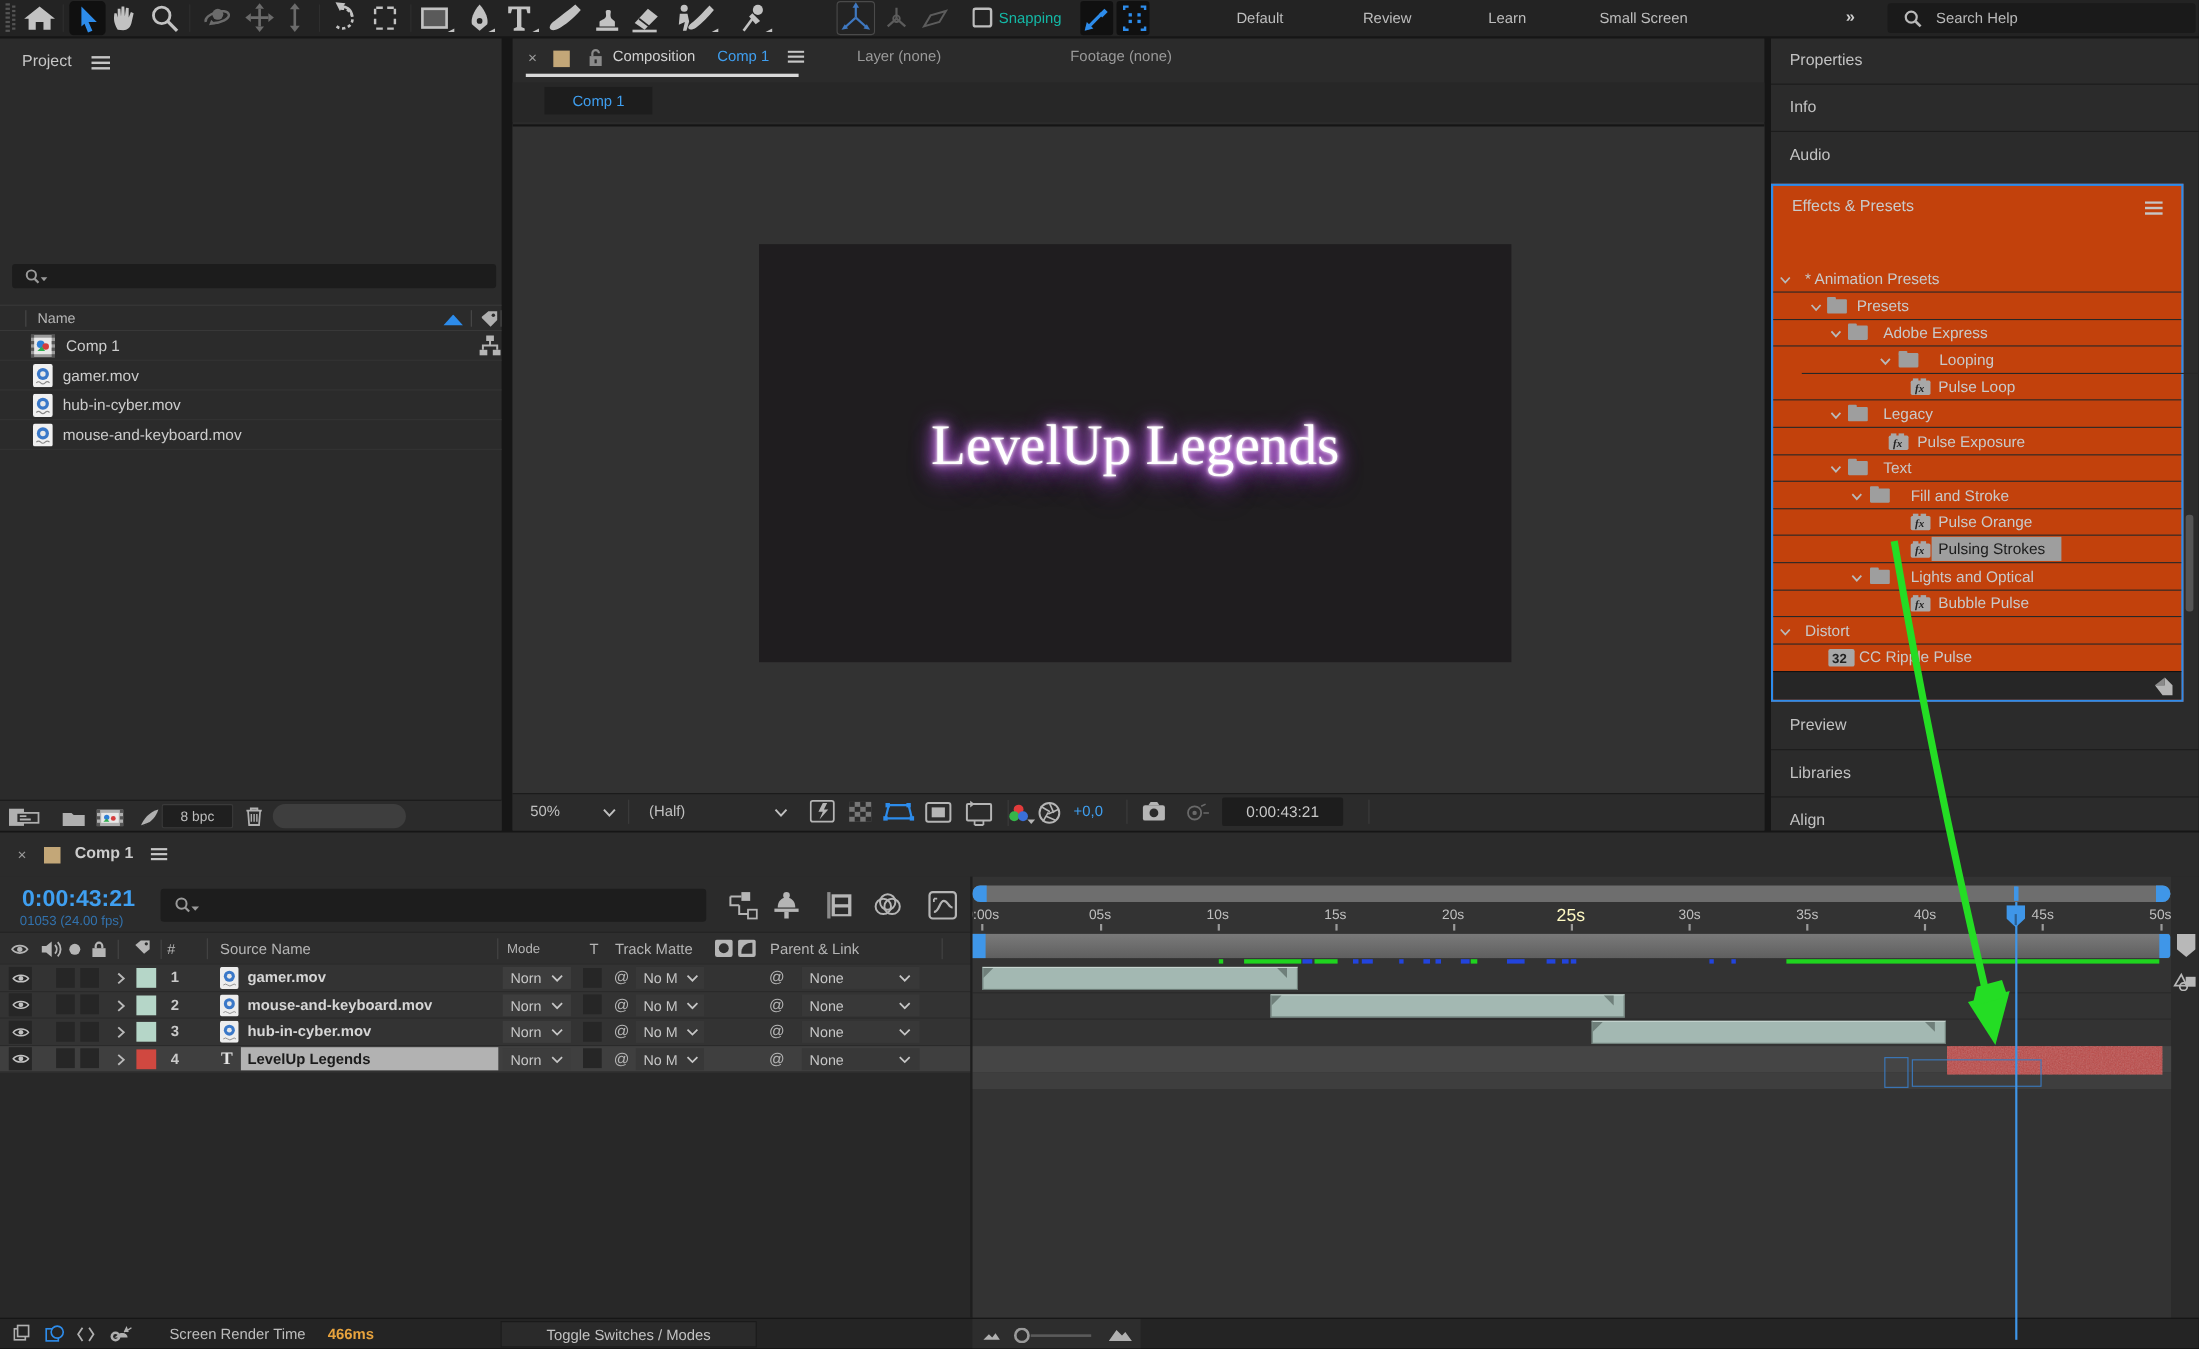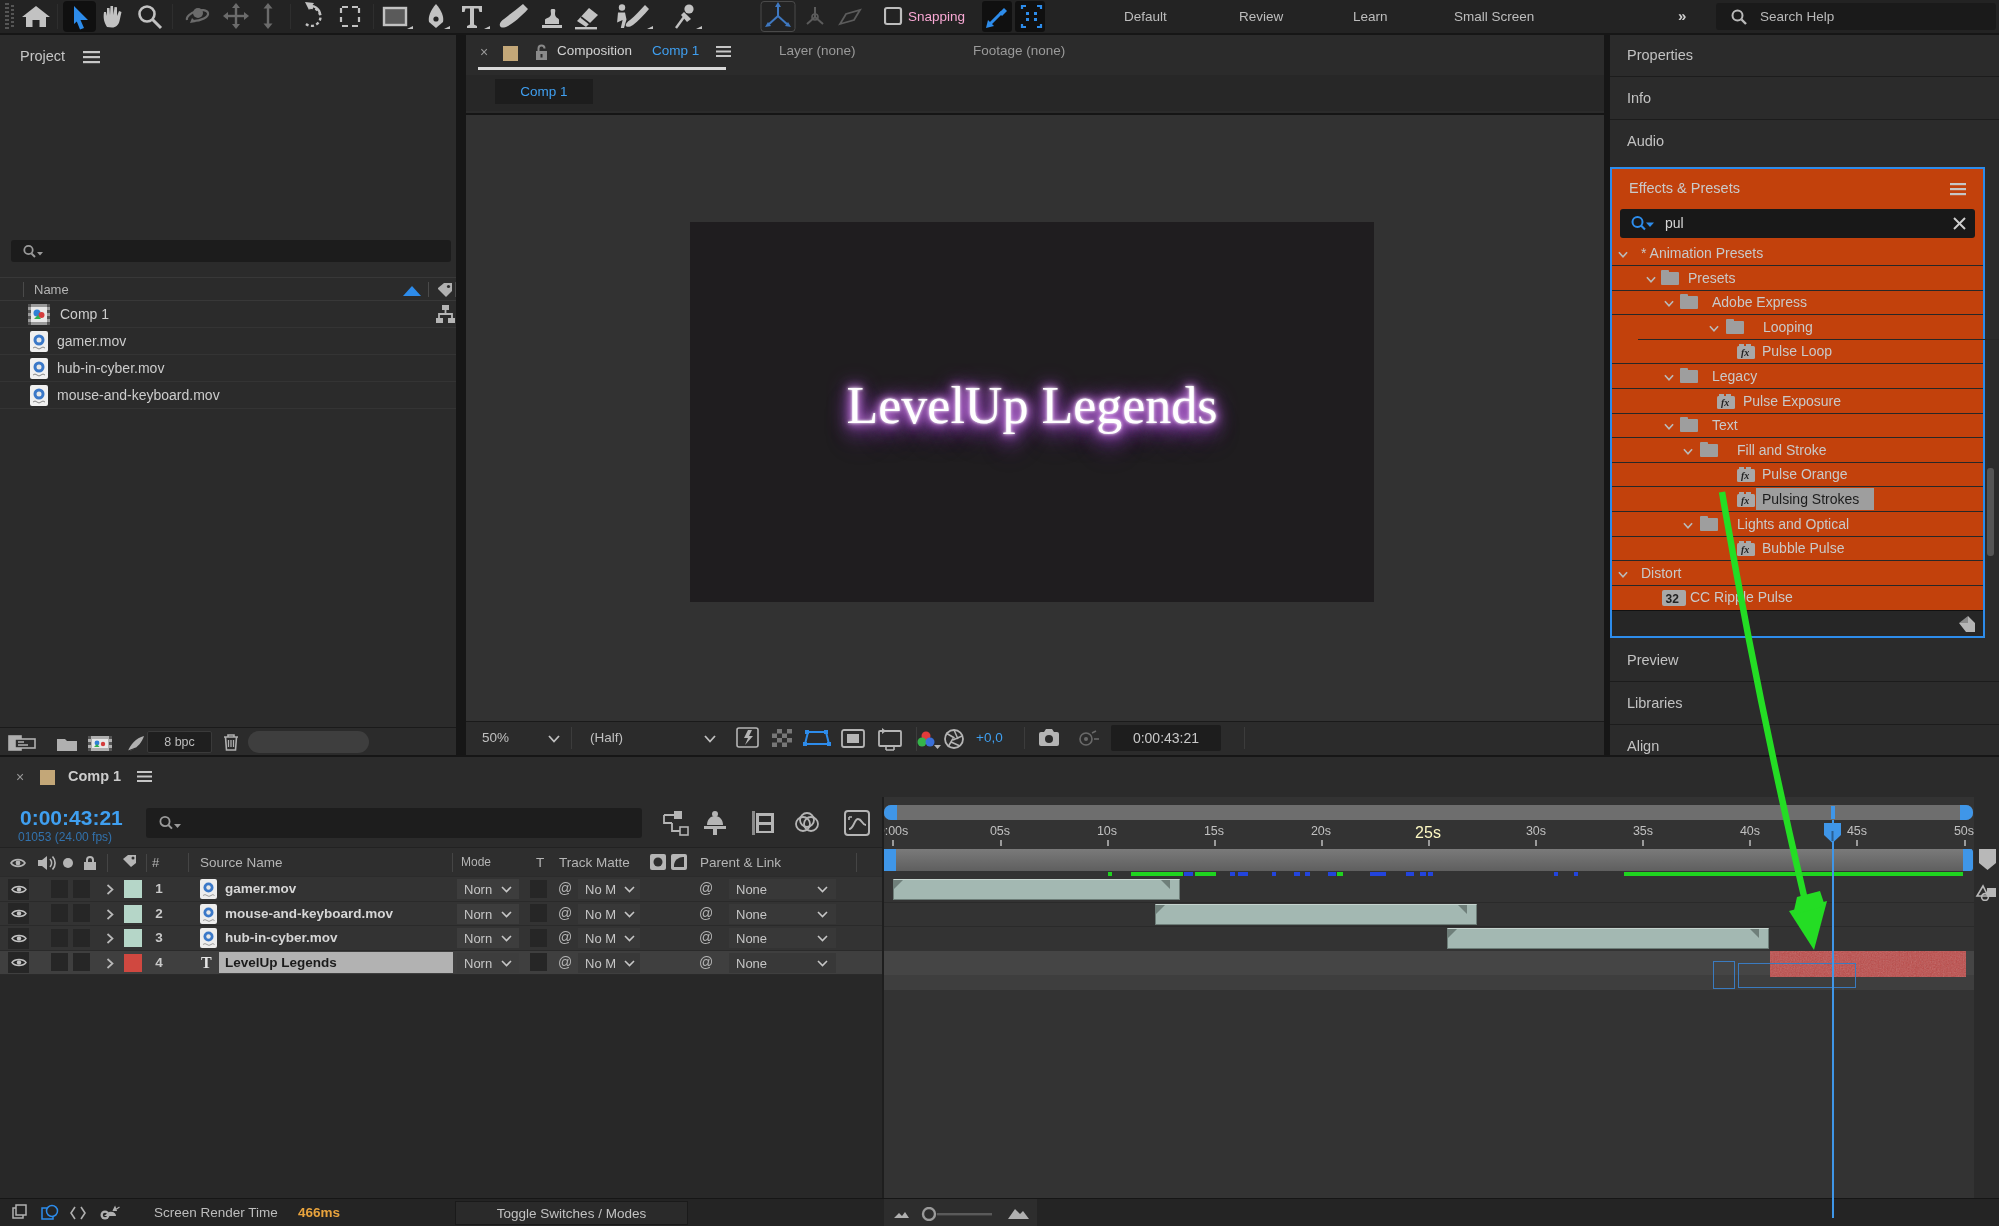--- a/index.html
+++ b/index.html
@@ -185,21 +185,21 @@
           <line x1="60" y1="17" x2="52" y2="24"></line>
           <line x1="60" y1="17" x2="68" y2="24"></line>
         </g>
     <circle cx="60" cy="17" r="3" stroke="#5c5c5c" stroke-width="1.6"></circle>
     <path d="M85 24 l14 -4 l6 -10 l-14 4 z" stroke="#5c5c5c" stroke-width="1.8"></path>
   </svg>
   <div class="abs" id="snapwrap" style="left:884px; top:0; width:200px; height:33px;">
     <svg class="abs" style="left:0;top:0" width="200" height="33" viewBox="0 0 200 33" fill="none">
       <rect x="1" y="8" width="16" height="16" rx="2" stroke="#bdbdbd" stroke-width="2.2"></rect>
     </svg>
-    <span class="tbtxt" style="left:24px; color:#f9a8d4;">Snapping</span>
+    <span class="tbtxt" style="left:24px; color:#14b8a6;">Snapping</span>
     <svg class="abs" style="left:98px;top:0" width="100" height="33" viewBox="0 0 100 33" fill="none">
       <rect x="0" y="1" width="30" height="31" rx="3" fill="#101010"></rect>
       <path d="M6 26 L20 12" stroke="#2d8ceb" stroke-width="3"></path>
       <path d="M22 8 l3 3 l-5 5 l-3 -3 z" fill="#2d8ceb"></path>
       <path d="M4 28 l8 -2 l-6 -6 z" fill="#2d8ceb"></path>
       <rect x="33" y="1" width="30" height="31" rx="3" fill="#101010"></rect>
       <g stroke="#2d8ceb" stroke-width="2.2">
         <path d="M40 9 v-3 h4 M55 6 h4 v3 M59 24 v3 h-4 M44 27 h-4 v-3"></path>
       </g>
       <g fill="#2d8ceb">
@@ -463,34 +463,20 @@
       </div>
   <div id="fxPanel">
     <span class="abs" style="left:17px;top:11px;font-size:14.5px;color:#cacaca;">Effects &amp; Presets</span>
     <svg class="abs" style="left:338px;top:14px" width="17" height="13" viewBox="0 0 17 13">
           <g fill="#c6c6c6">
             <rect y="0" width="16" height="2.2"></rect>
             <rect y="5" width="16" height="2.2"></rect>
             <rect y="10" width="16" height="2.2"></rect>
           </g>
         </svg>
-    <div id="fxSearch">
-      <svg class="abs" style="left:10px;top:6px" width="28" height="17" viewBox="0 0 28 17" fill="none">
-        <circle cx="7.5" cy="7" r="5" stroke="#2d8ceb" stroke-width="2"></circle>
-        <line x1="11" y1="10.5" x2="15" y2="14.5" stroke="#2d8ceb" stroke-width="2.2"></line>
-        <path d="M16 7.5 l8 0 l-4 4.5 z" fill="#2d8ceb"></path>
-      </svg>
-      <span class="abs" style="left:45px;top:6px;font-size:14px;color:#d6d6d6;">pul</span>
-      <svg class="abs" style="left:333px;top:8px" width="13" height="13" viewBox="0 0 13 13">
-            <g stroke="#cfcfcf" stroke-width="2">
-              <line x1="1" y1="1" x2="12" y2="12"></line>
-              <line x1="12" y1="1" x2="1" y2="12"></line>
-            </g>
-          </svg>
-    </div>
     <div id="fxTree">
       <div class="trow" style="top:72px;">
             <svg class="chev" style="left:6px" width="11" height="8" viewBox="0 0 11 8">
               <path d="M1 1 L5.5 6 L10 1" stroke="#b9b9b9" stroke-width="1.8" fill="none"></path>
             </svg>
             <span class="lbl" style="left:29px;">* Animation Presets</span>
           </div>
       <div class="trow" style="top:96.6px;">
             <svg class="chev" style="left:34px" width="11" height="8" viewBox="0 0 11 8">
               <path d="M1 1 L5.5 6 L10 1" stroke="#b9b9b9" stroke-width="1.8" fill="none"></path>

